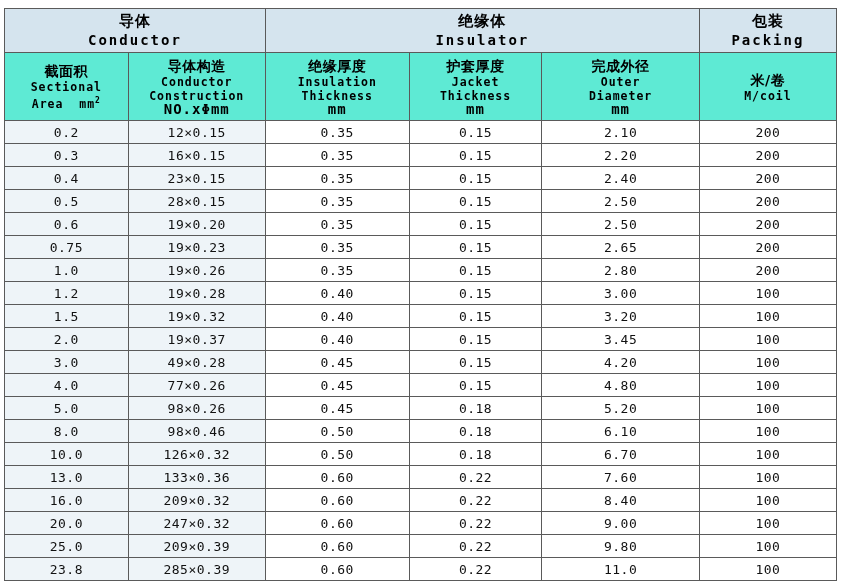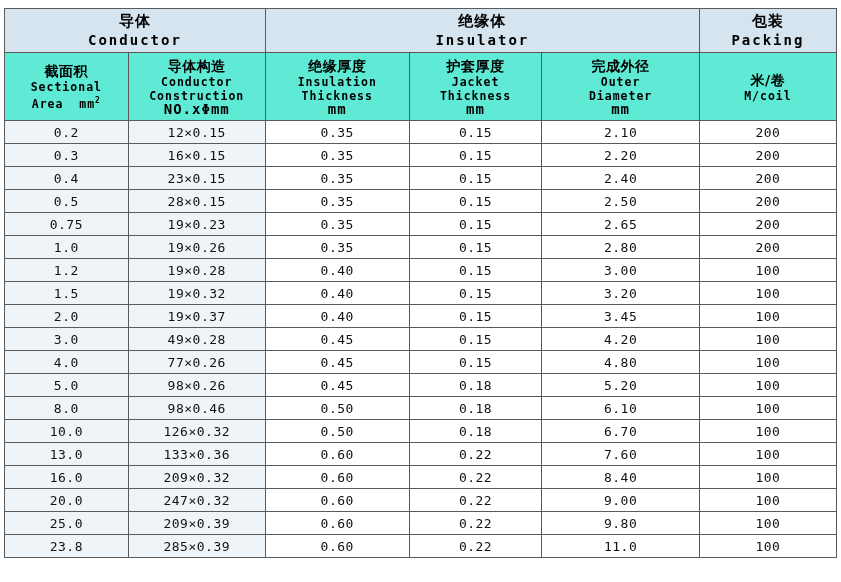--- a/index.html
+++ b/index.html
@@ -187,20 +187,28 @@
         </tr>
         <tr>
           <td class="shade">0.5</td>
           <td class="shade">28×0.15</td>
           <td>0.35</td>
           <td>0.15</td>
           <td>2.50</td>
           <td>200</td>
         </tr>
         <tr>
+          <td class="shade">0.6</td>
+          <td class="shade">19×0.20</td>
+          <td>0.35</td>
+          <td>0.15</td>
+          <td>2.50</td>
+          <td>200</td>
+        </tr>
+        <tr>
           <td class="shade">0.75</td>
           <td class="shade">19×0.23</td>
           <td>0.35</td>
           <td>0.15</td>
           <td>2.65</td>
           <td>200</td>
         </tr>
         <tr>
           <td class="shade">1.0</td>
           <td class="shade">19×0.26</td>

